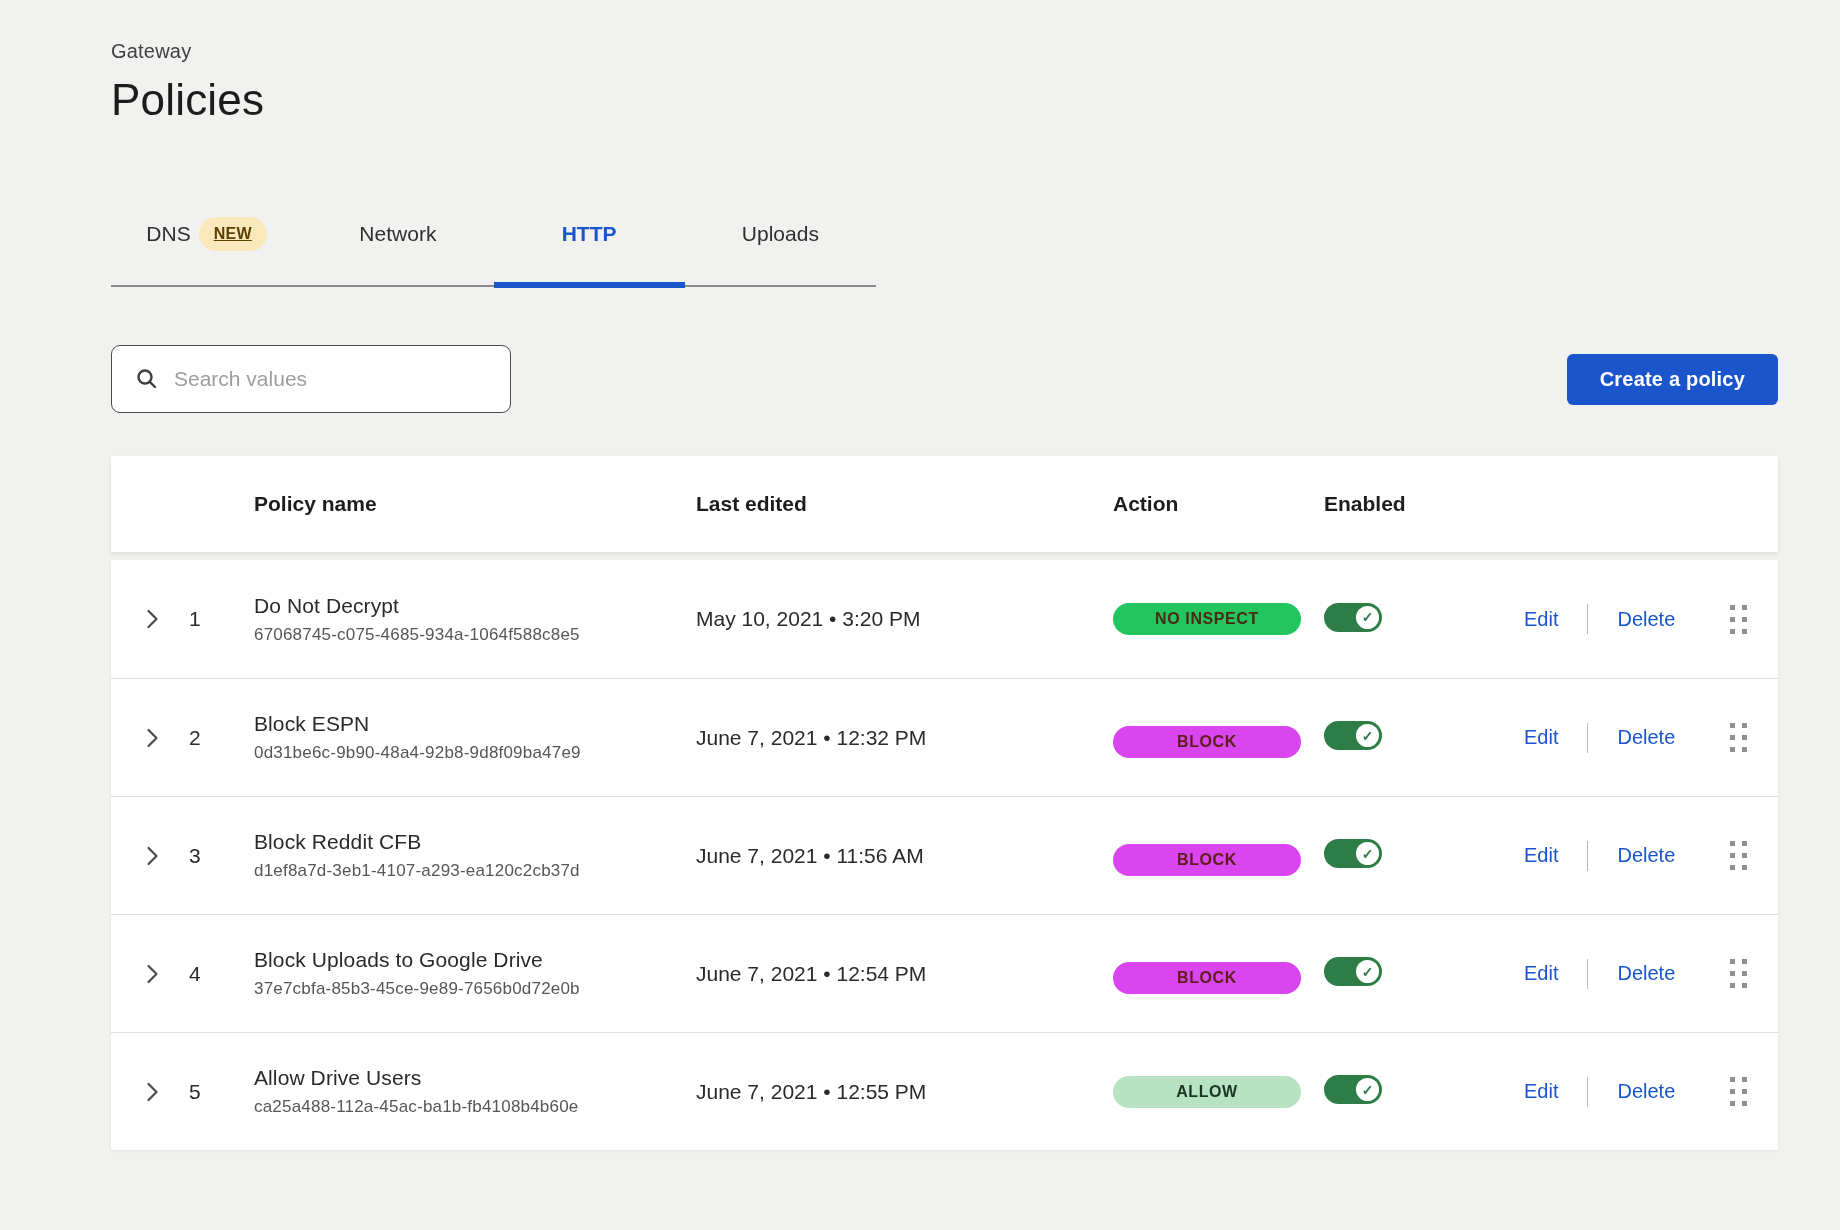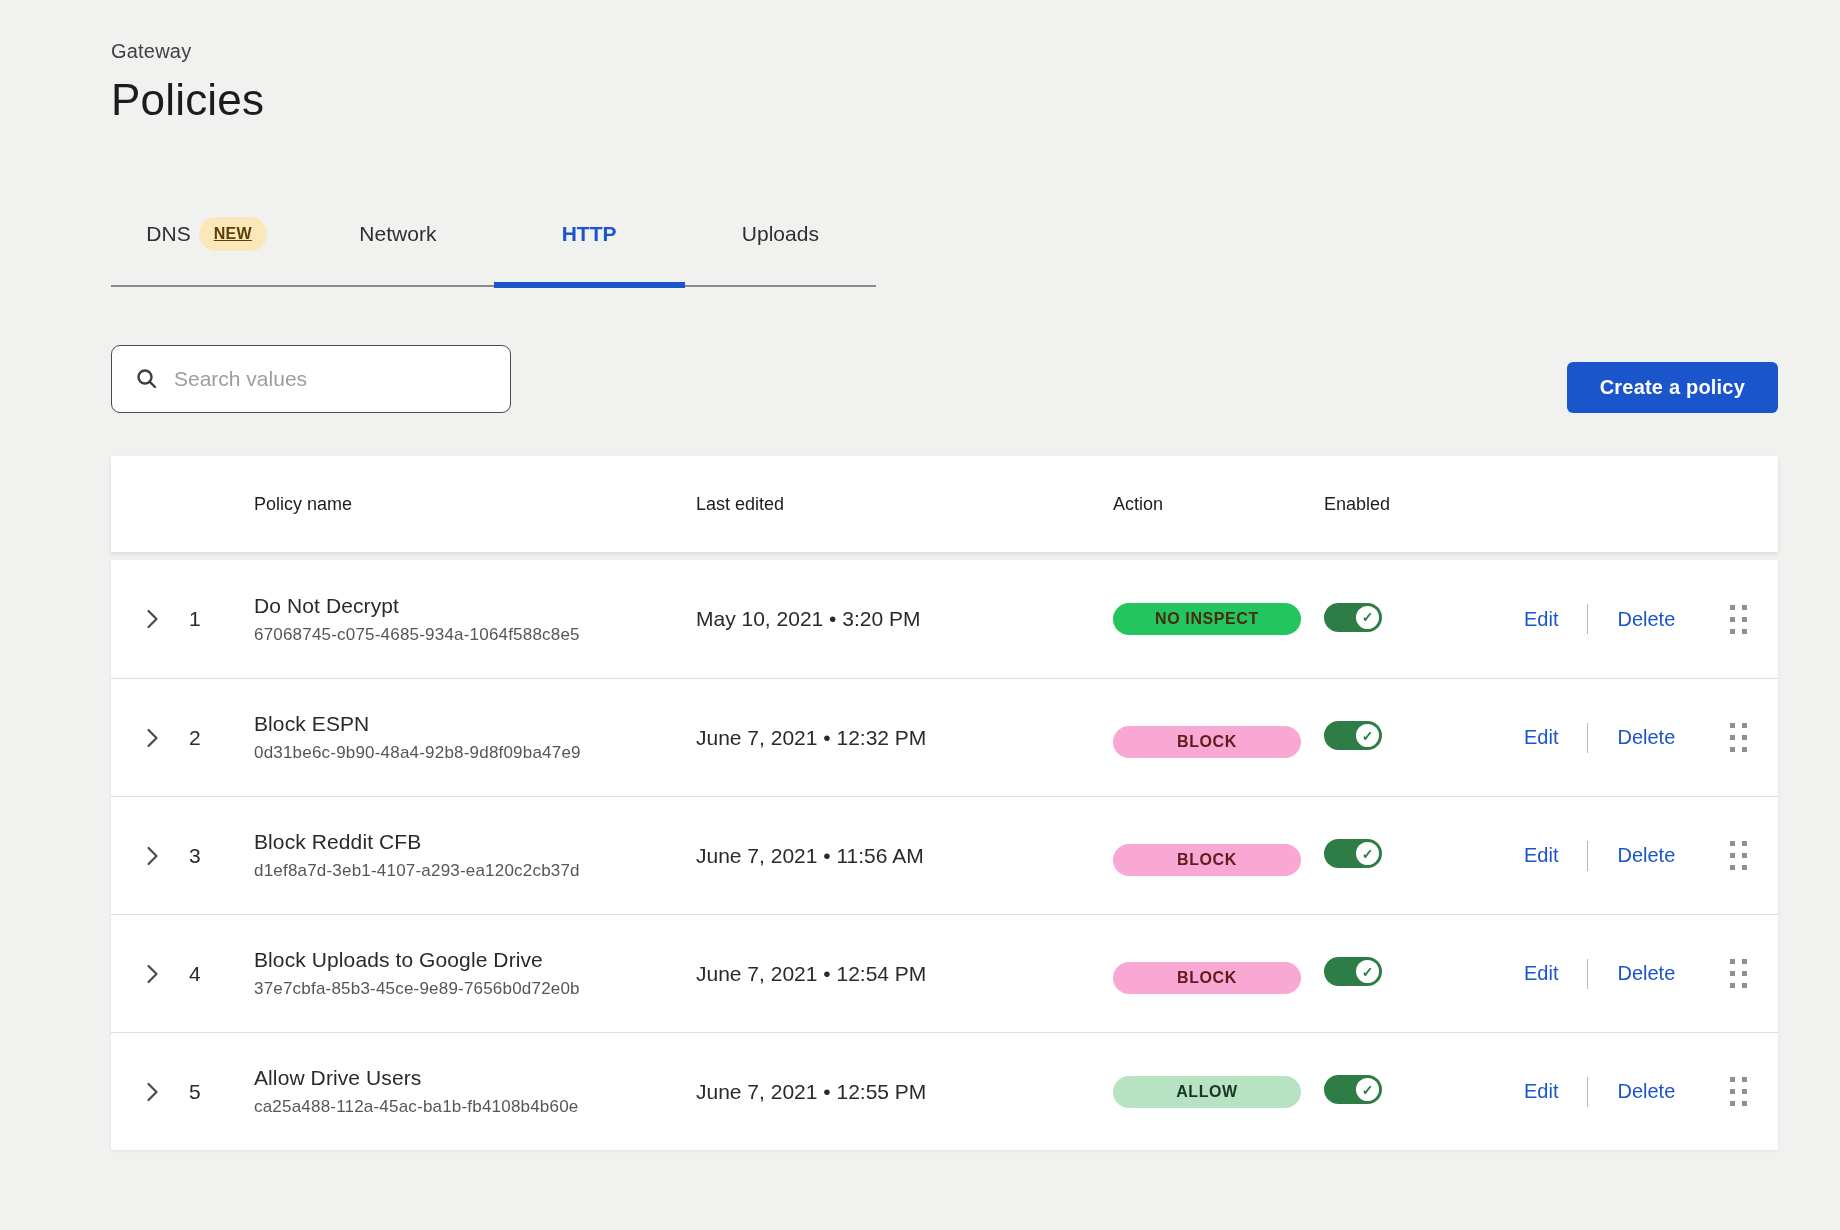--- a/index.html
+++ b/index.html
@@ -52,21 +52,21 @@
     border-radius: 999px;
     letter-spacing: 0.3px;
     text-decoration: underline;
   }
 
   
   .toolbar {
     margin-top: 58px;
     width: 1667px;
     display: flex;
-    align-items: flex-end;
+    align-items: center;
     justify-content: space-between;
   }
   .search-box {
     width: 400px;
     height: 68px;
     background: #ffffff;
     border: 1px solid #4a4a4a;
     border-radius: 9px;
     display: flex;
     align-items: center;
@@ -104,21 +104,21 @@
     align-items: center;
   }
   .table-header {
     background: #fff;
     height: 96px;
     border-radius: 2px 2px 0 0;
     box-shadow: 0 2px 4px rgba(0,0,0,0.10);
     position: relative;
     z-index: 2;
   }
-  .table-header .col-label { font-size: 18px; font-weight: normal; color: #1d1d1d; }
+  .table-header .col-label { font-size: 21px; font-weight: bold; color: #1d1d1d; }
   .table-body {
     background: #fff;
     margin-top: 8px;
     box-shadow: 0 1px 3px rgba(0,0,0,0.07);
     position: relative;
     z-index: 1;
   }
   .policy-row { height: 118px; }
   .policy-row + .policy-row { border-top: 1px solid #dedede; }
 
@@ -137,21 +137,21 @@
     align-items: center;
     justify-content: center;
     width: 188px;
     height: 32px;
     border-radius: 999px;
     font-size: 16px;
     font-weight: bold;
     letter-spacing: 0.6px;
   }
   .badge-no-inspect { background: #22c55e; color: #4a2a12; }
-  .badge-block     { background: #f9a8d4; color: #5e1c1c; margin-top: 8px; }
+  .badge-block     { background: #d946ef; color: #5e1c1c; margin-top: 8px; }
   .badge-allow     { background: #b7e3c3; color: #1b3524; }
 
   .toggle {
     width: 58px; height: 29px;
     background: #2e7d46;
     border: none;
     border-radius: 999px;
     position: relative;
     cursor: pointer;
   }

